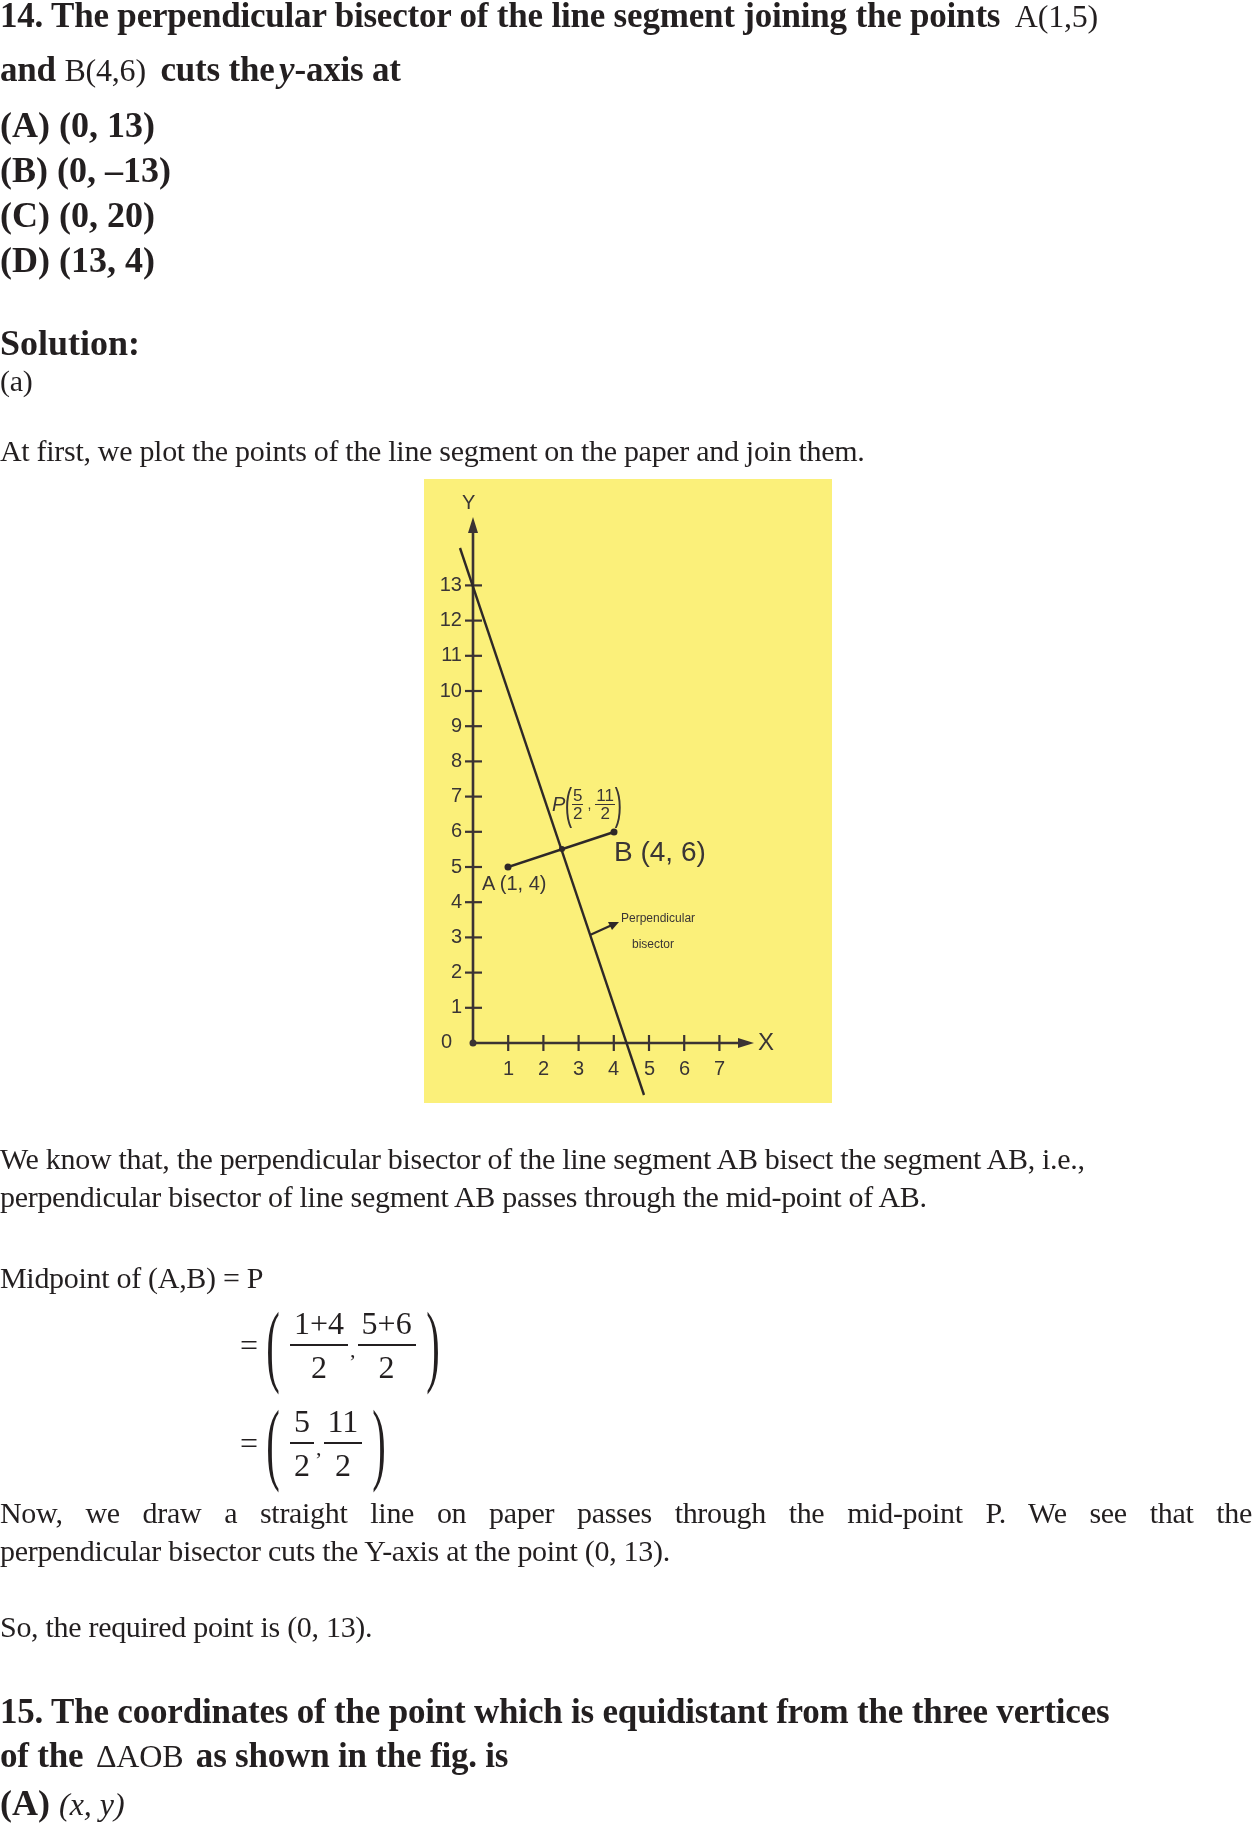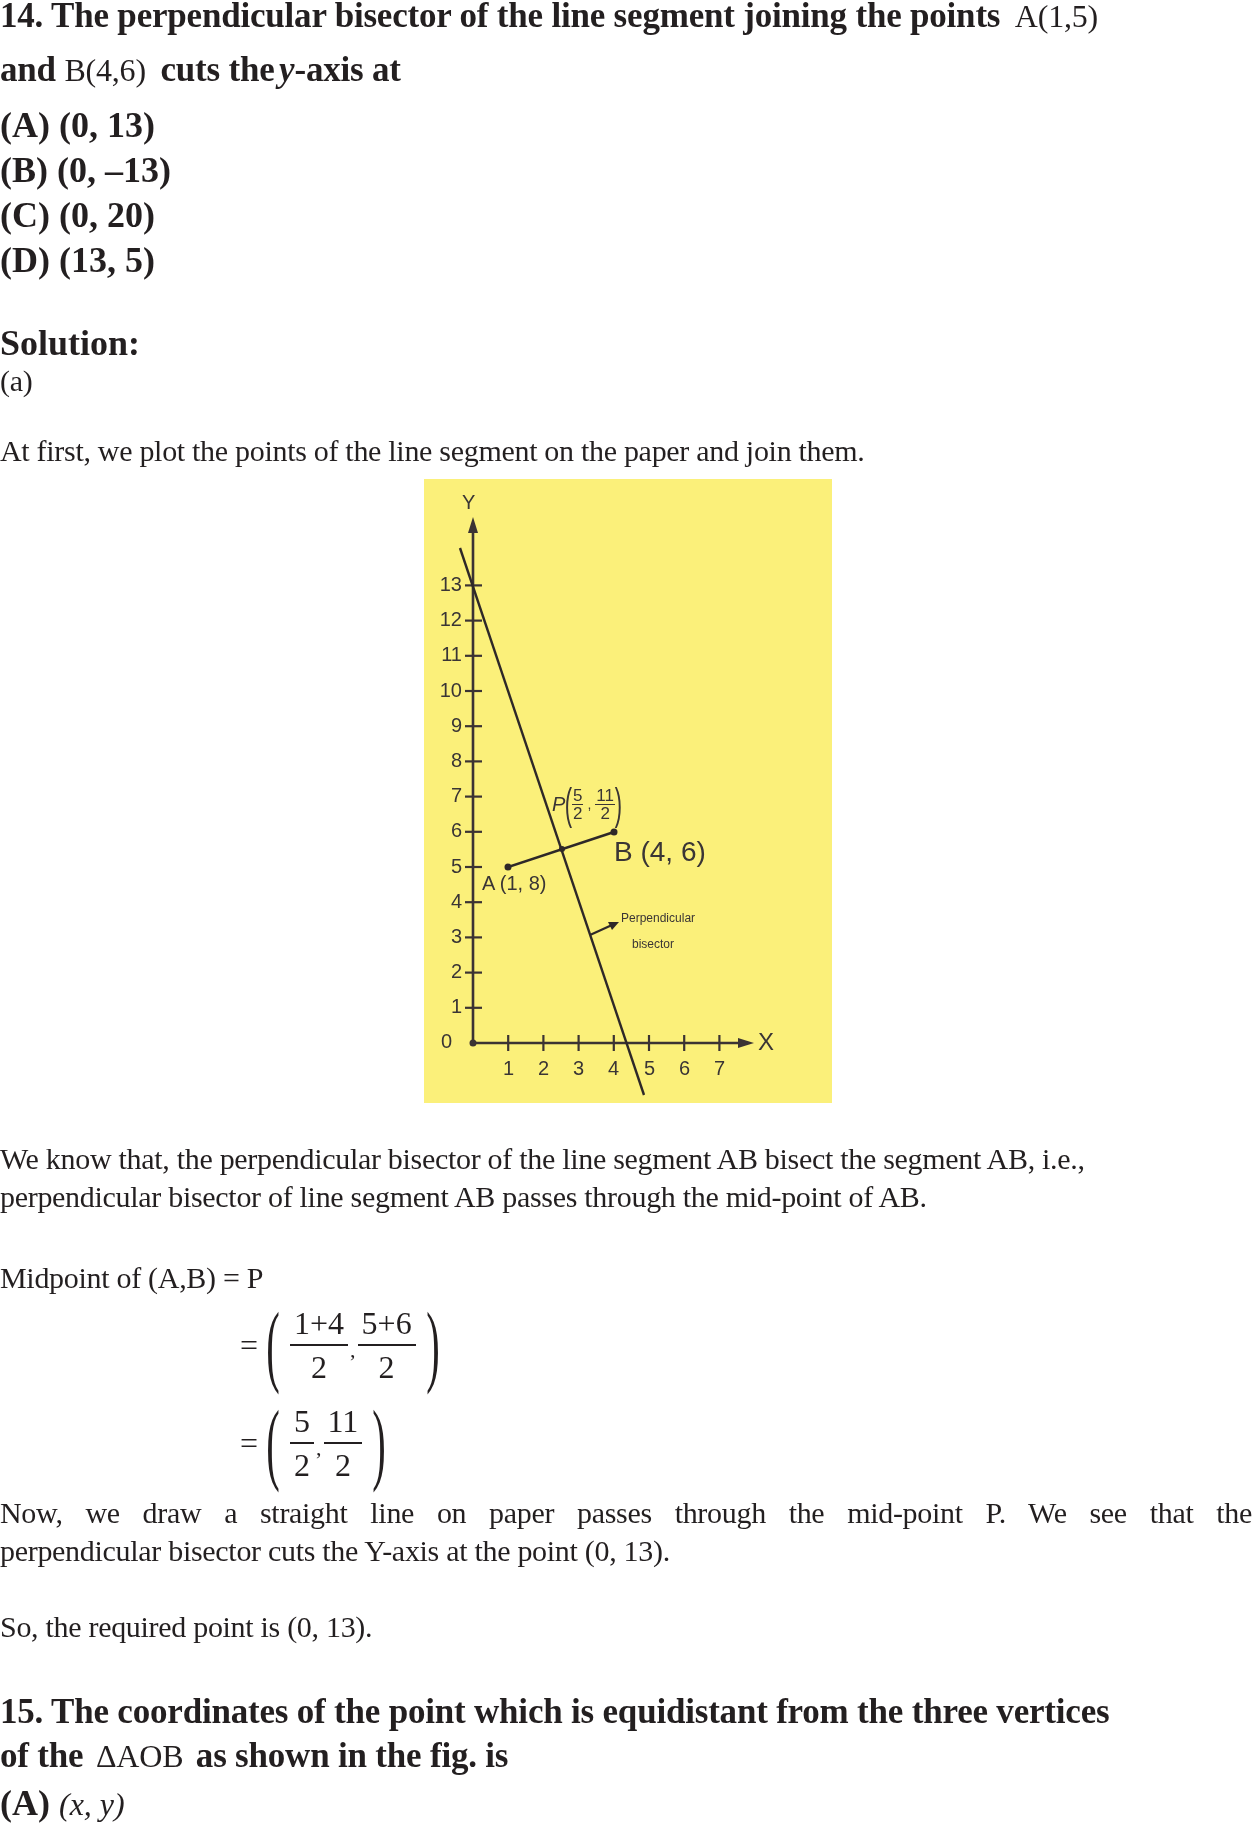--- a/index.html
+++ b/index.html
@@ -40,21 +40,21 @@
 <div class="abs opt" style="left:0; top:149px;">
   <span>(B)</span>
   <span>(0, –13)</span>
 </div>
 <div class="abs opt" style="left:0; top:194px;">
   <span>(C)</span>
   <span>(0, 20)</span>
 </div>
 <div class="abs opt" style="left:0; top:239px;">
   <span>(D)</span>
-  <span>(13, 5)</span>
+  <span>(13, 4)</span>
 </div>
 
 <div class="abs h" style="left:0; top:322px;">Solution:</div>
 <div class="abs p" style="left:0; top:364px;">(a)</div>
 <div class="abs p" style="left:0; top:434px;">At first, we plot the points of the line segment on the paper and join them.</div>
 
 <div class="graph">
   <svg width="408" height="624" viewBox="0 0 408 624">
 
     <g stroke="#3b3333" stroke-width="2.6" fill="none">
@@ -125,21 +125,21 @@
   <div style="position:absolute; left:0; top:578px; font-family:'Liberation Sans',sans-serif; font-size:20px; color:#3a3535;">
     <div class="abs" style="left:79px; top:0;">1</div>
     <div class="abs" style="left:114px; top:0;">2</div>
     <div class="abs" style="left:149px; top:0;">3</div>
     <div class="abs" style="left:184px; top:0;">4</div>
     <div class="abs" style="left:220px; top:0;">5</div>
     <div class="abs" style="left:255px; top:0;">6</div>
     <div class="abs" style="left:290px; top:0;">7</div>
   </div>
 
-  <div class="abs" style="left:58px; top:393px; font-family:'Liberation Sans',sans-serif; font-size:20px; color:#3a3535;">A (1, 8)</div>
+  <div class="abs" style="left:58px; top:393px; font-family:'Liberation Sans',sans-serif; font-size:20px; color:#3a3535;">A (1, 4)</div>
   <div class="abs" style="left:190px; top:357px; font-family:'Liberation Sans',sans-serif; font-size:28px; color:#3a3535;">B (4, 6)</div>
 
   <div class="abs" style="left:128px; top:300px; font-family:'Liberation Sans',sans-serif; font-size:20px; color:#3a3535; display:flex; align-items:center;">
     <span style="font-style:italic;">P</span>
     <span style="font-size:44px; transform:scaleX(0.5); display:inline-block; margin:0 -4px; font-weight:100;">(</span>
     <span style="display:inline-block; text-align:center; font-size:17px; line-height:17px;">
       <span style="display:block; border-bottom:1.5px solid #3a3535; padding:0 1px;">5</span>
       <span style="display:block;">2</span>
     </span>
     <span style="margin:0 4px; font-size:14px;">,</span>

